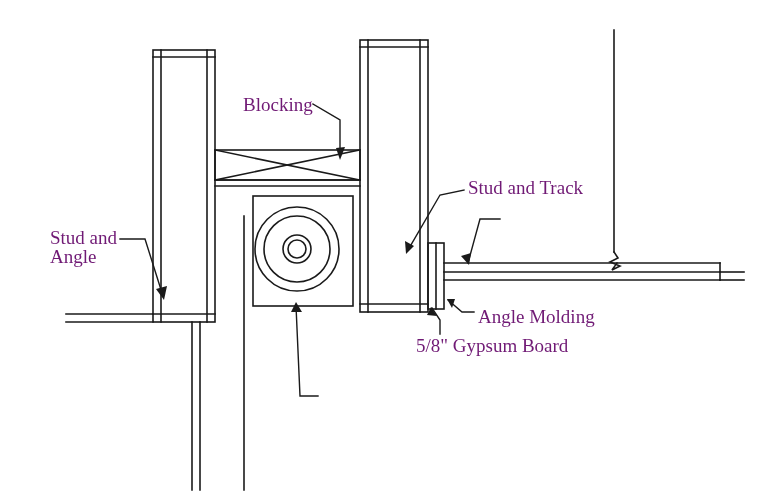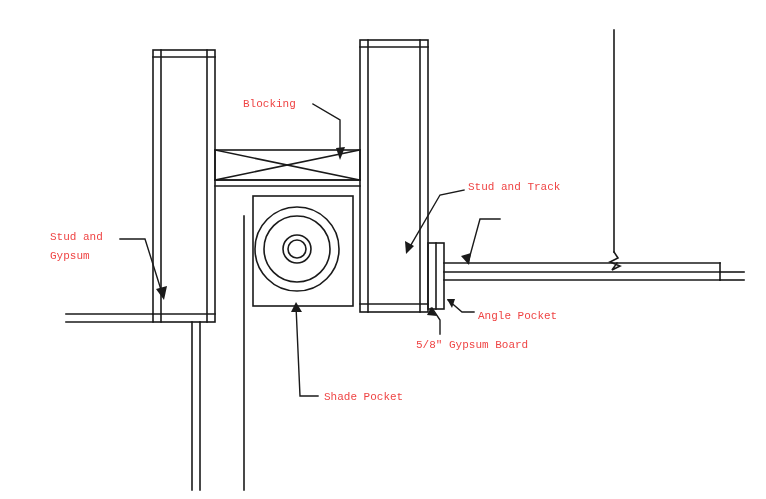--- a/index.html
+++ b/index.html
@@ -19,23 +19,23 @@
   }
   #drawing {
     position: absolute;
     left: 0;
     top: 0;
     width: 766px;
     height: 499px;
   }
   .label {
     position: absolute;
-    font-family: Liberation Mono, monospace;
-    font-size: 11px;
-    color: #ef4444;
+    font-family: Liberation Serif, serif;
+    font-size: 19px;
+    color: #701a75;
     line-height: 19px;
     white-space: pre;
   }
   .lbl-blocking      { left: 243px; top: 95px; }
   .lbl-stud-left     { left: 50px;  top: 228px; }
   .lbl-stud-right    { left: 468px; top: 178px; }
   .lbl-tee           { left: 504px; top: 211px; }
   .lbl-angle         { left: 478px; top: 307px; }
   .lbl-gypsum        { left: 416px; top: 336px; }
   .lbl-shade         { left: 324px; top: 388px; }
@@ -137,24 +137,23 @@
         <polygon points="431,307 427,315 437,316"></polygon>
         <polygon points="296,302 291,312 302,312"></polygon>
       </g>
 
     </g>
   </svg>
 
   <div class="label lbl-blocking">Blocking</div>
 
   <div class="label lbl-stud-left">Stud and
-Gypsum</div>
+Angle</div>
 
   <div class="label lbl-stud-right">Stud and Track</div>
 
 
-  <div class="label lbl-angle">Angle Pocket</div>
+  <div class="label lbl-angle">Angle Molding</div>
 
   <div class="label lbl-gypsum">5/8" Gypsum Board</div>
 
-  <div class="label lbl-shade">Shade Pocket</div>
 
 </div>
 
 </body></html>

